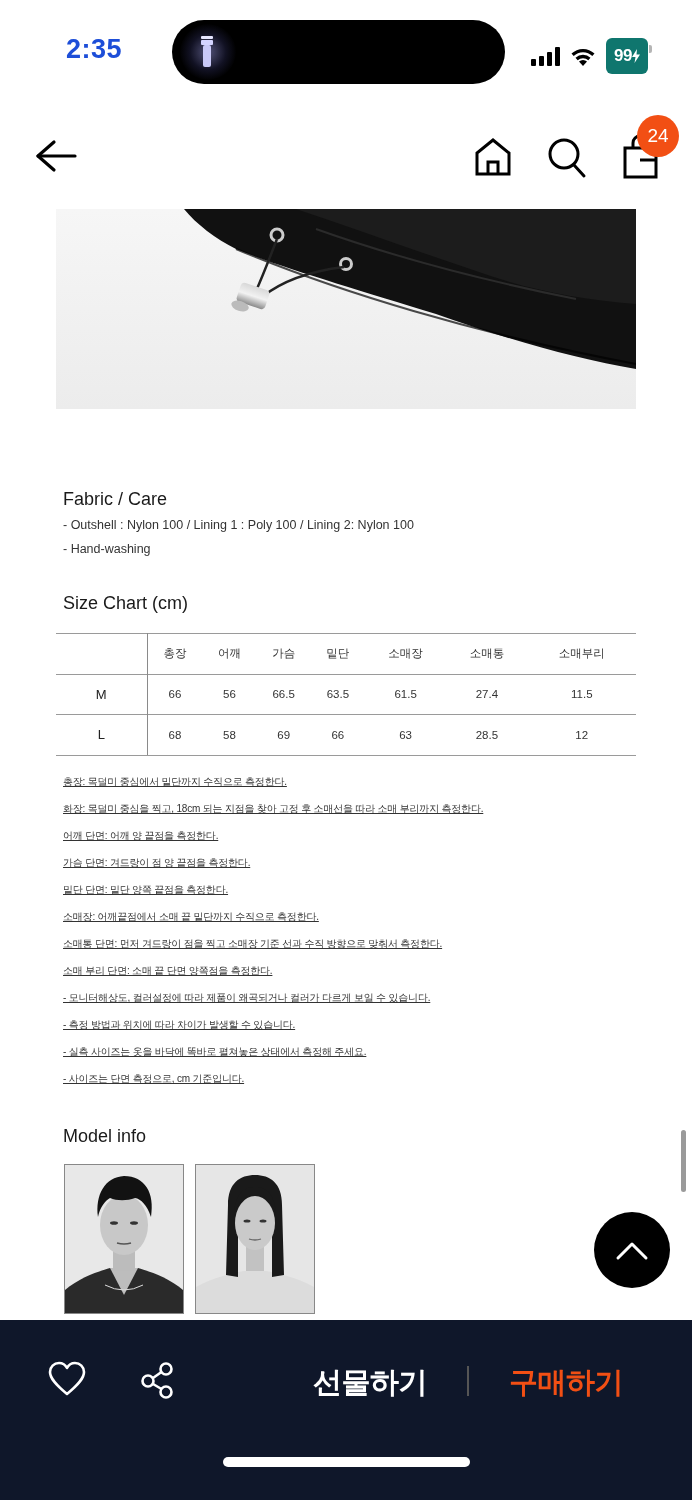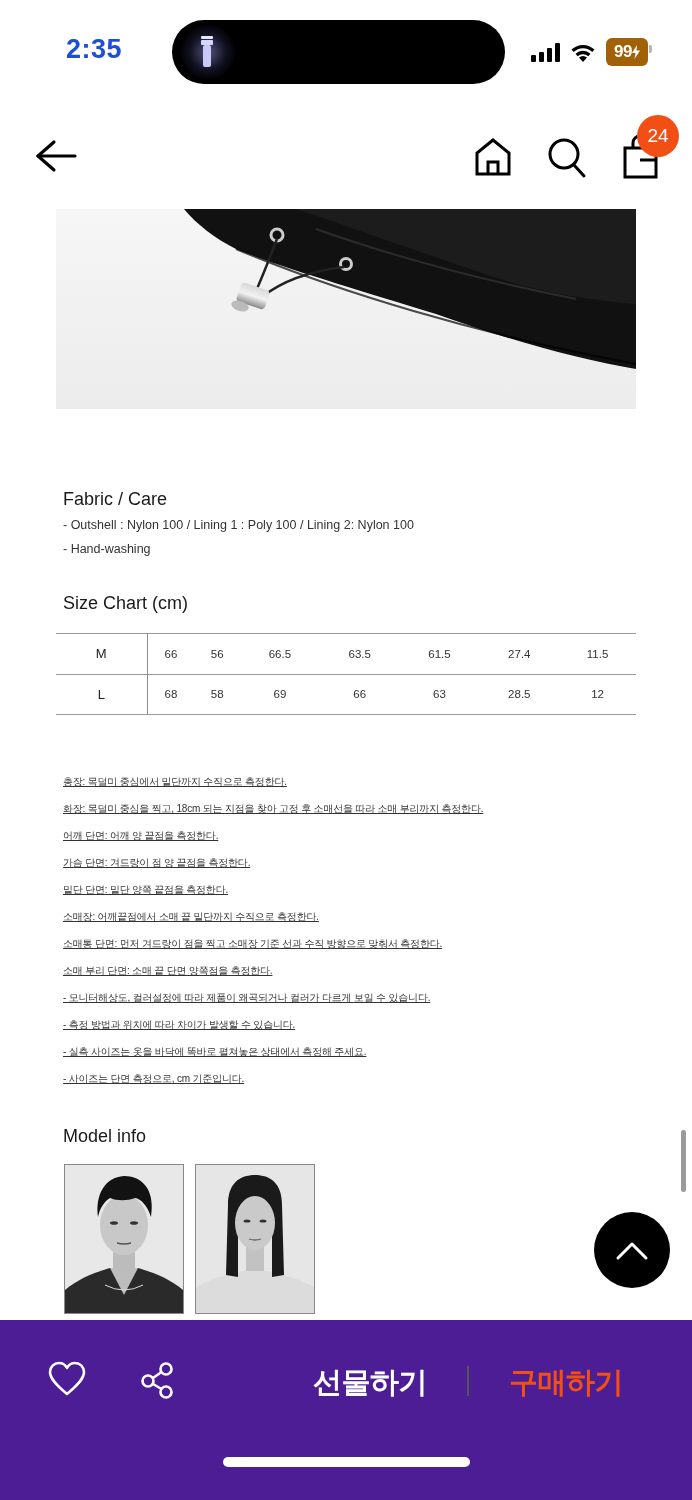--- a/index.html
+++ b/index.html
@@ -8,21 +8,21 @@
 
   
   .status-bar { position: absolute; top: 0; left: 0; width: 692px; height: 100px; }
   .status-time { position: absolute; left: 66px; top: 34px; font-size: 27px; font-weight: 700; letter-spacing: 0.5px; color: #1d4ed8; }
   .dynamic-island { position: absolute; left: 172px; top: 20px; width: 333px; height: 64px; border-radius: 32px; background: #000; }
   .flashlight-glow { position: absolute; left: 8px; top: 4px; width: 56px; height: 56px; border-radius: 50%; background: radial-gradient(circle, rgba(150,150,220,0.55) 0%, rgba(70,70,140,0.25) 45%, rgba(0,0,0,0) 72%); }
   .flashlight-icon { position: absolute; left: 28px; top: 16px; width: 14px; height: 32px; }
   .status-right { position: absolute; right: 44px; top: 38px; display: flex; align-items: center; gap: 9px; }
   .signal-icon { display: flex; align-items: flex-end; gap: 3px; height: 20px; }
   .signal-icon span { display: block; width: 5px; background: #000; border-radius: 1px; }
-  .battery { position: relative; width: 42px; height: 28px; border-radius: 6px; background: #a16207; color: #fff; font-size: 17px; font-weight: 700; display: flex; align-items: center; justify-content: center; letter-spacing: -0.5px; }
+  .battery { position: relative; width: 42px; height: 36px; border-radius: 6px; background: #0f766e; color: #fff; font-size: 17px; font-weight: 700; display: flex; align-items: center; justify-content: center; letter-spacing: -0.5px; }
   .battery-nub { position: absolute; right: -4px; top: 7px; width: 3px; height: 8px; border-radius: 0 2px 2px 0; background: #b5b5b5; }
 
   
   .nav-bar { position: absolute; top: 110px; left: 0; width: 612px; height: 95px; }
   .back-button { position: absolute; left: 30px; top: 22px; width: 52px; height: 48px; cursor: pointer; }
   .home-button { position: absolute; left: 472px; top: 26px; width: 42px; height: 42px; cursor: pointer; }
   .search-button { position: absolute; left: 545px; top: 24px; width: 44px; height: 46px; cursor: pointer; }
   .cart-button { position: absolute; left: 620px; top: 24px; width: 44px; height: 46px; cursor: pointer; }
   .cart-badge { position: absolute; left: 637px; top: 5px; width: 42px; height: 42px; border-radius: 50%; background: #f24f14; color: #fff; font-size: 19px; font-weight: 500; display: flex; align-items: center; justify-content: center; }
 
@@ -44,21 +44,21 @@
   
   .model-photo { position: absolute; top: 1164px; width: 120px; height: 150px; border: 1px solid #888; background: #e9e9e9; overflow: hidden; }
 
   
   .scroll-indicator { position: absolute; left: 681px; top: 1130px; width: 5px; height: 62px; border-radius: 3px; background: #9a9a9a; }
 
   
   .scroll-top-button { position: absolute; left: 594px; top: 1212px; width: 76px; height: 76px; border-radius: 50%; background: #000; cursor: pointer; display: flex; align-items: center; justify-content: center; }
 
   
-  .bottom-bar { position: absolute; left: 0; top: 1320px; width: 692px; height: 180px; background: #4c1d95; }
+  .bottom-bar { position: absolute; left: 0; top: 1320px; width: 692px; height: 180px; background: #0f172a; }
   .wishlist-button { position: absolute; left: 47px; top: 40px; width: 40px; height: 40px; cursor: pointer; }
   .share-button { position: absolute; left: 138px; top: 40px; width: 40px; height: 40px; cursor: pointer; }
   .gift-button { position: absolute; left: 300px; top: 38px; width: 140px; height: 50px; color: #fff; font-size: 29px; font-weight: 700; display: flex; align-items: center; justify-content: center; cursor: pointer; letter-spacing: -0.5px; }
   .bar-divider { position: absolute; left: 467px; top: 46px; width: 2px; height: 30px; background: #555; }
   .buy-button { position: absolute; left: 496px; top: 38px; width: 140px; height: 50px; font-size: 29px; font-weight: 700; display: flex; align-items: center; justify-content: center; cursor: pointer; letter-spacing: -0.5px; }
   .home-indicator { position: absolute; left: 223px; top: 56px; width: 247px; height: 10px; border-radius: 5px; background: #fff; top: 137px; }
 </style>
 </head>
 <body>
 
@@ -151,20 +151,30 @@
 </div>
 
 <div class="section-title" style="top:489px;">Fabric / Care</div>
 <div class="fabric-line" style="top:518px;">- Outshell : Nylon 100 / Lining 1 : Poly 100 / Lining 2: Nylon 100</div>
 <div class="fabric-line" style="top:542px;">- Hand-washing</div>
 
 <div class="section-title" style="top:593px;">Size Chart (cm)</div>
 
 <table class="size-table">
   <tbody>
+      <tr>
+    <th class="first-col"></th>
+    <th>총장</th>
+    <th>어깨</th>
+    <th>가슴</th>
+    <th>밑단</th>
+    <th>소매장</th>
+    <th>소매통</th>
+    <th>소매부리</th>
+  </tr>
   <tr>
     <td class="first-col">M</td>
     <td>66</td>
     <td>56</td>
     <td>66.5</td>
     <td>63.5</td>
     <td>61.5</td>
     <td>27.4</td>
     <td>11.5</td>
   </tr>

